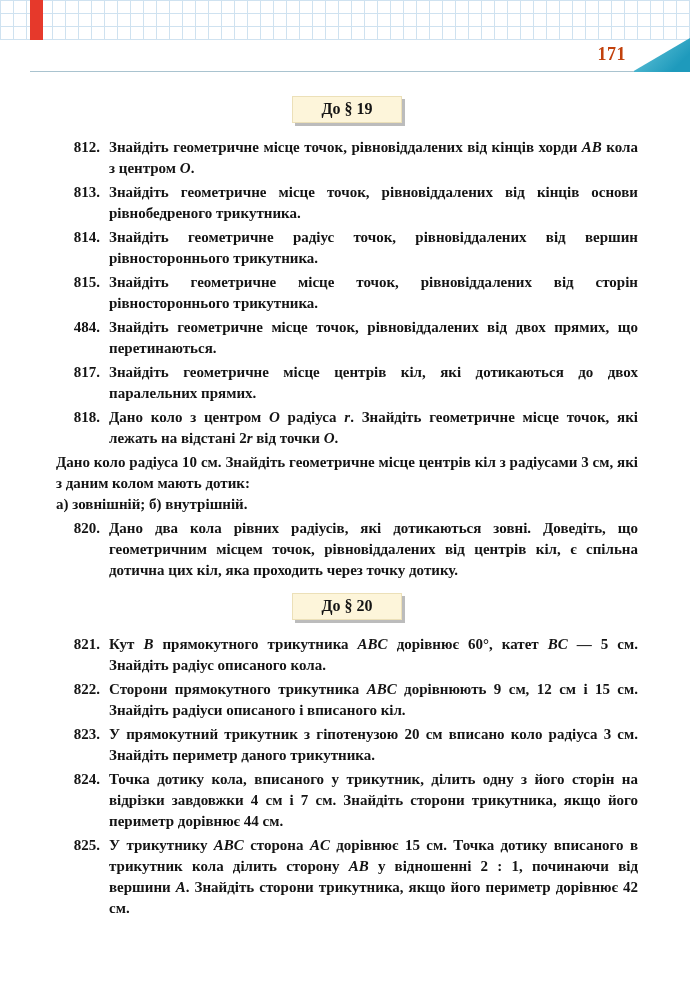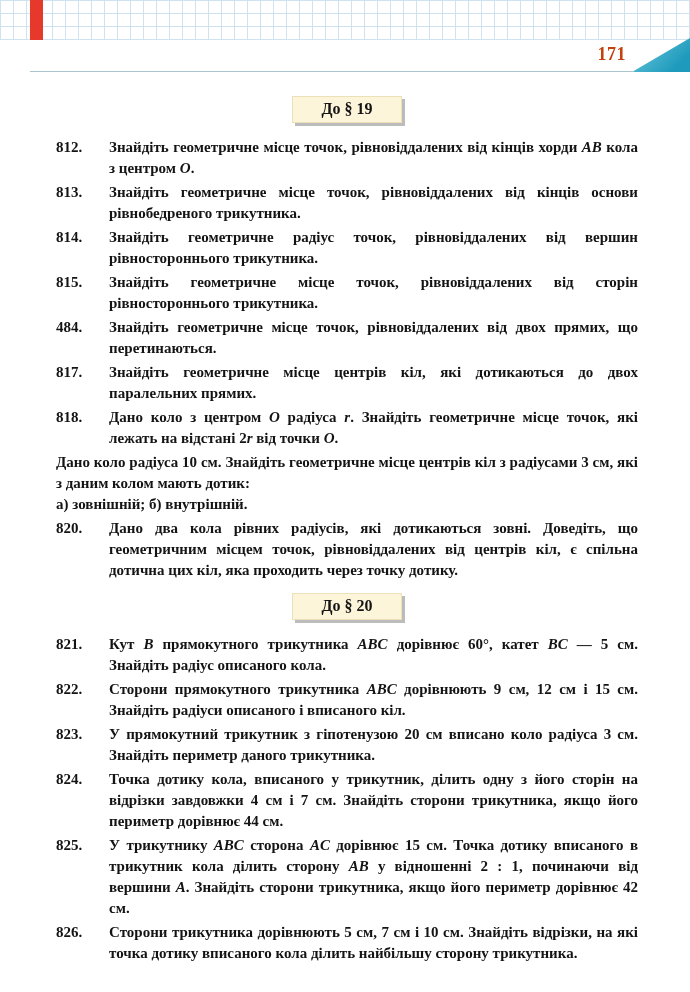--- a/index.html
+++ b/index.html
@@ -80,20 +80,21 @@
     font-size: 16px;
   }
   .problem {
     display: flex;
     margin-bottom: 3px;
     font-size: 15px;
     line-height: 21px;
   }
   .pnum {
     flex: 0 0 44px;
+    text-align: right;
     padding-right: 9px;
   }
   .ptext {
     flex: 1;
     text-align: justify;
   }
   .ptext i {
     font-style: italic;
   }
 </style>
@@ -162,18 +163,14 @@
         <div class="ptext">У прямокутний трикутник з гіпотенузою 20 см вписано коло радіуса 3 см. Знайдіть периметр даного трикутника.</div>
       </div>
       <div class="problem">
         <div class="pnum">824.</div>
         <div class="ptext">Точка дотику кола, вписаного у трикутник, ділить одну з його сторін на відрізки завдовжки 4 см і 7 см. Знайдіть сторони трикутника, якщо його периметр дорівнює 44 см.</div>
       </div>
       <div class="problem">
         <div class="pnum">825.</div>
         <div class="ptext">У трикутнику <i>ABC</i> сторона <i>AC</i> дорівнює 15 см. Точка дотику вписаного в трикутник кола ділить сторону <i>AB</i> у відношенні 2 : 1, починаючи від вершини <i>A</i>. Знайдіть сторони трикутника, якщо його периметр дорівнює 42 см.</div>
       </div>
-      <div class="problem">
-        <div class="pnum">826.</div>
-        <div class="ptext">Сторони трикутника дорівнюють 5 см, 7 см і 10 см. Знайдіть відрізки, на які точка дотику вписаного кола ділить найбільшу сторону трикутника.</div>
-      </div>
     </section>
   </main>
 
 </body></html>

